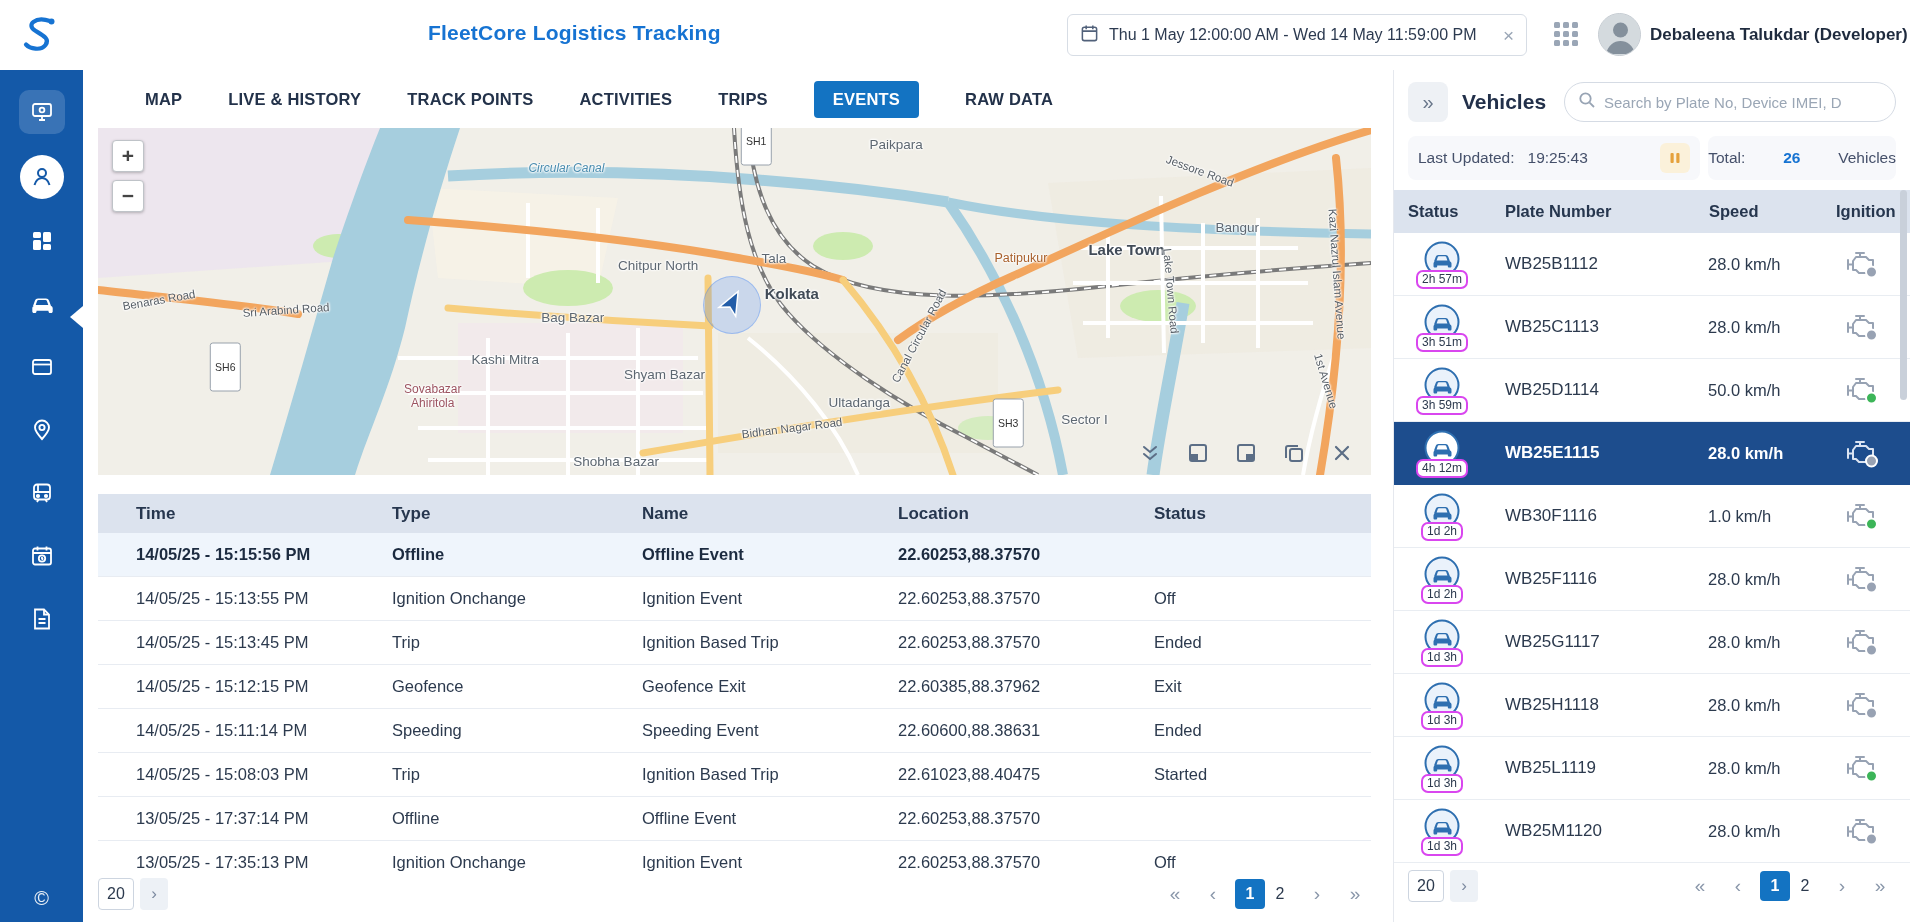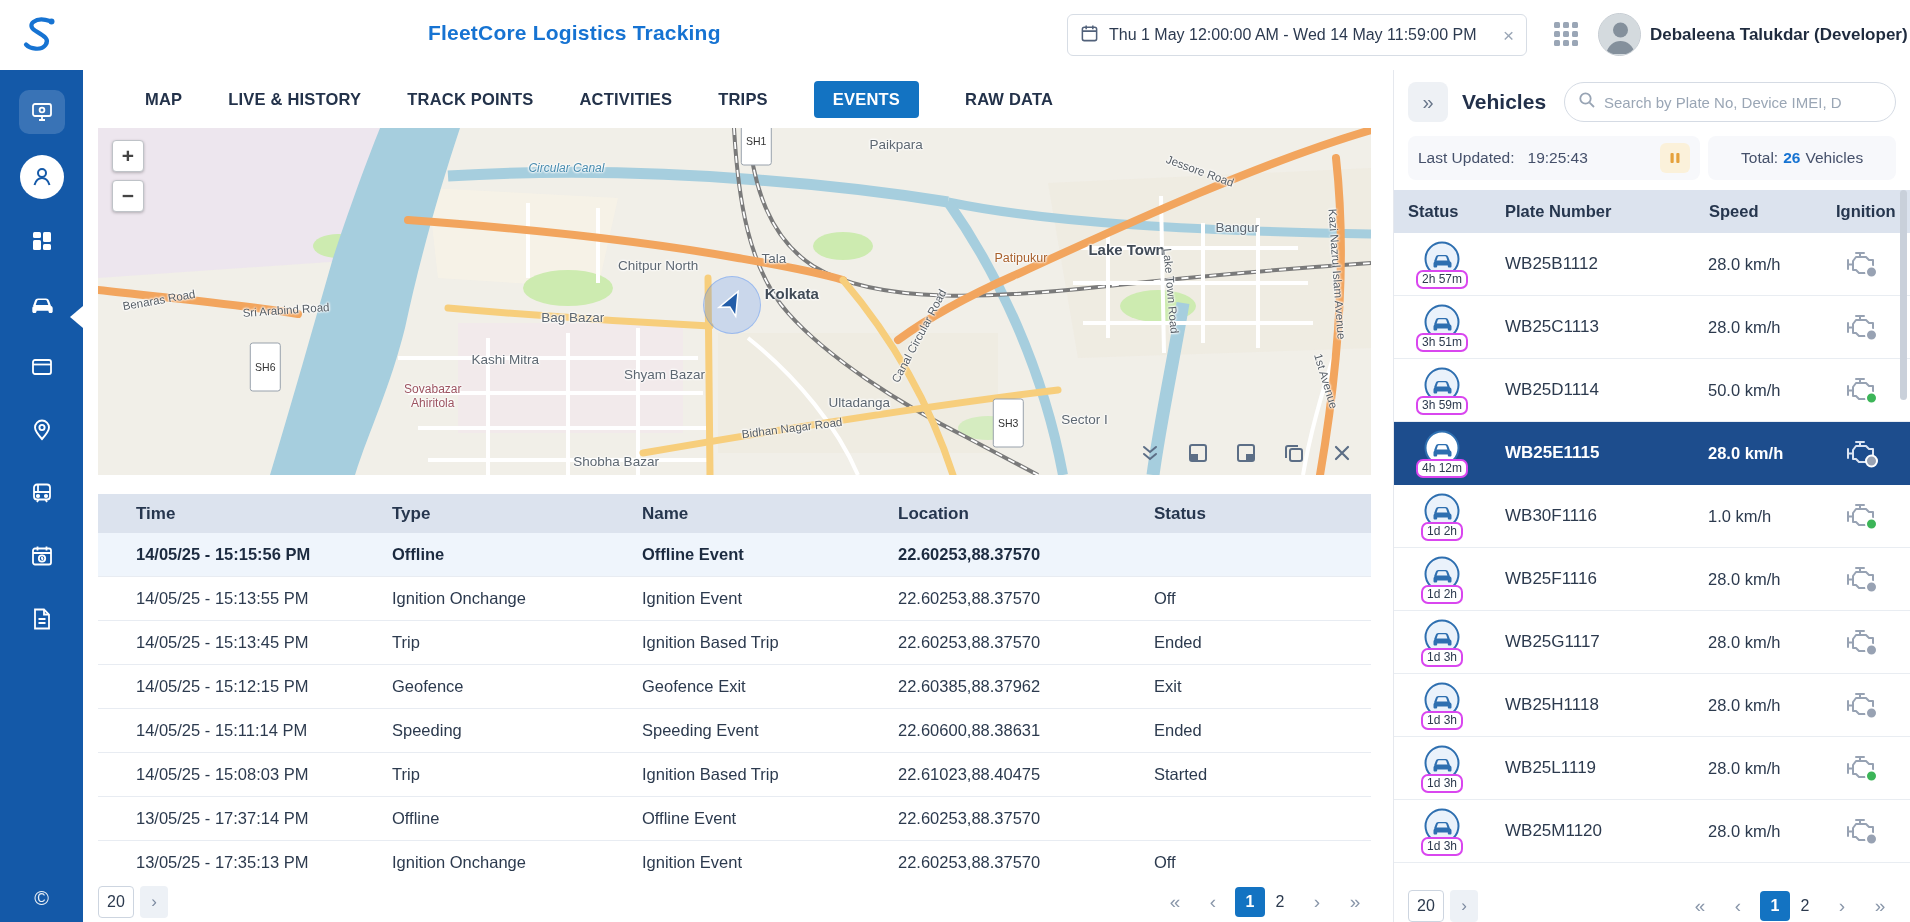--- a/index.html
+++ b/index.html
@@ -59,41 +59,41 @@
   .mt-btn{background:none;border:none;cursor:pointer;padding:2px}
 
   
   .events-table{position:absolute;top:494px;left:98px;width:1273px;height:378px;overflow:hidden}
   .ev-head,.ev-row{display:grid;grid-template-columns:256px 250px 256px 256px 1fr;align-items:center}
   .ev-head{height:39px;background:#dce3ee;font-size:17px;font-weight:700;color:#26364e}
   .ev-head .cell,.ev-row .cell{padding-left:38px;white-space:nowrap;overflow:hidden}
   .ev-row{height:44px;border-bottom:1px solid #e8ecf2;font-size:16.5px;color:#2c3a4e;cursor:pointer;background:#fff}
   .ev-row.bold{font-weight:700;background:#eff5fc;color:#1c2b40}
 
-  .pagination{position:absolute;display:flex;align-items:flex-end}
+  .pagination{position:absolute;display:flex;align-items:flex-start}
   .pg-events{left:98px;top:878px;width:1273px;height:40px}
   .page-size{width:36px;height:32px;border:1px solid #cdd5e0;border-radius:4px;display:flex;align-items:center;justify-content:center;font-size:16px;color:#2c3a4e;cursor:pointer}
   .pg-expand{width:28px;height:32px;margin-left:6px;border:none;background:#edf1f6;border-radius:4px;font-size:17px;color:#7c8aa0;cursor:pointer}
   .pg-right{margin-left:auto;display:flex;align-items:center;gap:6px}
   .pg-nav{width:32px;height:32px;border:none;background:none;font-size:19px;color:#8a97aa;cursor:pointer}
   .page-num{width:30px;height:30px;border:none;background:none;border-radius:4px;font-size:16px;color:#2c3a4e;cursor:pointer}
   .page-num.active{background:#1373c2;color:#fff;font-weight:700}
 
   
   .vehicles-panel{position:absolute;top:70px;right:0;width:517px;bottom:0;background:#fff;border-left:1px solid #e5e8ee}
   .vp-header{height:64px;display:flex;align-items:center;padding:0 14px}
   .collapse-btn{width:40px;height:40px;border:none;border-radius:8px;background:#eef1f5;color:#68768a;font-size:20px;cursor:pointer}
   .vp-title{margin-left:14px;font-size:21px;font-weight:700;color:#22304a}
   .search-box{margin-left:auto;width:332px;height:40px;border:1px solid #d5dbe4;border-radius:20px;display:flex;align-items:center;gap:8px;padding:0 13px;background:#fff}
   .search-box input{border:none;outline:none;font-size:15px;width:100%;font-family:inherit;color:#333;background:transparent}
   .search-box input::placeholder{color:#9aa6b5}
   .vp-infobar{display:flex;gap:8px;margin:2px 14px 10px}
   .info-card{background:#f7f8fb;border-radius:8px;height:44px;display:flex;align-items:center;font-size:15.5px;color:#45506a}
   .info-updated{flex:1.45;padding:0 10px;gap:13px}
-  .info-total{flex:1;justify-content:center;gap:5px}
+  .info-total{flex:1;justify-content:space-between;gap:5px}
   .pause-btn{margin-left:auto;width:30px;height:30px;border:none;border-radius:6px;background:#fbf1da;cursor:pointer;display:flex;align-items:center;justify-content:center}
   .total-num{font-weight:700;color:#1673d2}
   .v-head{display:grid;grid-template-columns:96px 204px 120px 1fr;height:43px;background:#dce3ee;align-items:center;font-size:16.5px;font-weight:700;color:#26364e}
   .v-head .vh{padding-left:15px;white-space:nowrap}
   .v-head .vh:first-child{padding-left:14px}
   .v-head .vh:last-child{padding-left:22px}
   .vehicles-list{height:630px;overflow:hidden;position:relative}
   .v-row{display:grid;grid-template-columns:96px 204px 120px 1fr;height:63px;align-items:center;border-bottom:1px solid #e9edf2;cursor:pointer;background:#fff}
   .v-status{display:flex;flex-direction:column;align-items:center;justify-content:center}
   .car-badge{width:38px;height:38px;display:block}
@@ -333,21 +333,21 @@
         <div class="map-label road" style="left: 84.3%; top: 47%; transform: translate(-50%, -50%) rotate(85deg);">Lake Town Road</div>
         <div class="map-label road" style="left: 97.3%; top: 42%; transform: translate(-50%, -50%) rotate(86deg);">Kazi Nazrul Islam Avenue</div>
         <div class="map-label town" style="left: 53.1%; top: 37.5%; transform: translate(-50%, -50%);">Tala</div>
         <div class="map-label station" style="left: 72.5%; top: 37.5%; transform: translate(-50%, -50%);">Patipukur</div>
         <div class="map-label town" style="left: 44%; top: 39.5%; transform: translate(-50%, -50%);">Chitpur North</div>
         <div class="map-label city" style="left: 54.5%; top: 47.5%; transform: translate(-50%, -50%);">Kolkata</div>
         <div class="map-label town" style="left: 37.3%; top: 54.5%; transform: translate(-50%, -50%);">Bag Bazar</div>
         <div class="map-label town" style="left: 32%; top: 66.5%; transform: translate(-50%, -50%);">Kashi Mitra</div>
         <div class="map-label road" style="left: 14.8%; top: 52.5%; transform: translate(-50%, -50%) rotate(-4deg);">Sri Arabind Road</div>
         <div class="map-label road" style="left: 4.8%; top: 49.5%; transform: translate(-50%, -50%) rotate(-10deg);">Benaras Road</div>
-        <div class="map-label badge" style="left: 10%; top: 69%; transform: translate(-50%, -50%); margin-left: 40px;">SH6</div>
+        <div class="map-label badge" style="left: 10%; top: 69%; transform: translate(-50%, -50%);">SH6</div>
         <div class="map-label place-red" style="left: 26.3%; top: 77.5%; transform: translate(-50%, -50%);">Sovabazar Ahiritola</div>
         <div class="map-label town" style="left: 44.5%; top: 71%; transform: translate(-50%, -50%);">Shyam Bazar</div>
         <div class="map-label road" style="left: 64.5%; top: 60%; transform: translate(-50%, -50%) rotate(-62deg);">Canal Circular Road</div>
         <div class="map-label town" style="left: 59.8%; top: 79%; transform: translate(-50%, -50%);">Ultadanga</div>
         <div class="map-label town" style="left: 77.5%; top: 84%; transform: translate(-50%, -50%);">Sector I</div>
         <div class="map-label badge" style="left: 71.5%; top: 85%; transform: translate(-50%, -50%);">SH3</div>
         <div class="map-label road" style="left: 54.5%; top: 86.5%; transform: translate(-50%, -50%) rotate(-7deg);">Bidhan Nagar Road</div>
         <div class="map-label town" style="left: 40.7%; top: 96%; transform: translate(-50%, -50%);">Shobha Bazar</div>
         <div class="map-label road" style="left: 96.5%; top: 73%; transform: translate(-50%, -50%) rotate(73deg);">1st Avenue</div>
       </div>

